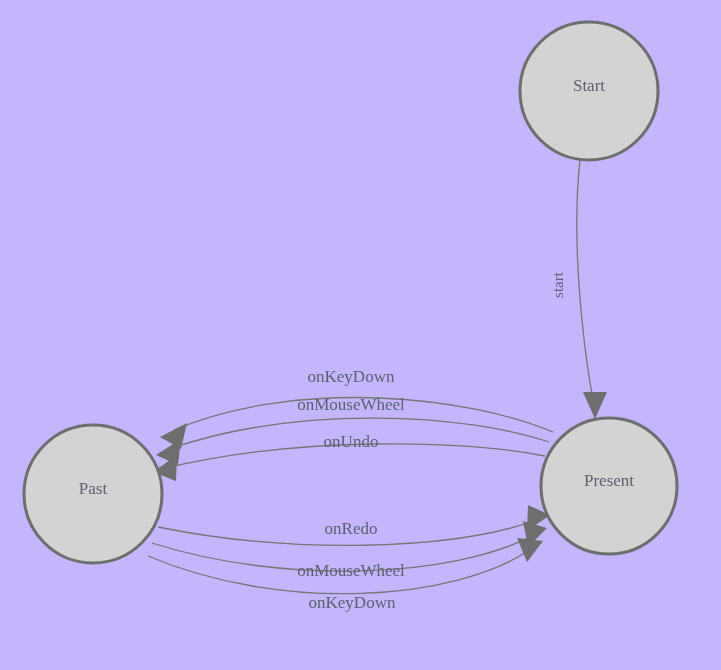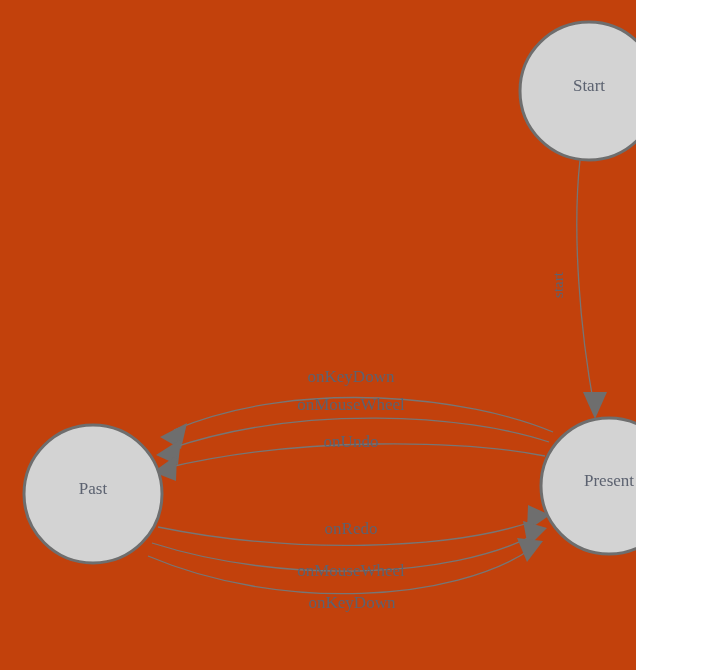--- a/index.html
+++ b/index.html
@@ -2,23 +2,23 @@
 <html><head>
 <meta charset="utf-8">
 <style>
   html, body {
     margin: 0;
     padding: 0;
     background: #ffffff;
   }
   #canvas-wrap {
     position: relative;
-    width: 636px;
+    width: 721px;
     height: 670px;
-    background: #c2410c;
+    background: #c4b5fd;
     overflow: hidden;
     font-family: "Liberation Serif", "DejaVu Serif", serif;
   }
   svg#diagram {
     position: absolute;
     top: 0;
     left: 0;
     width: 721px;
     height: 670px;
     display: block;

